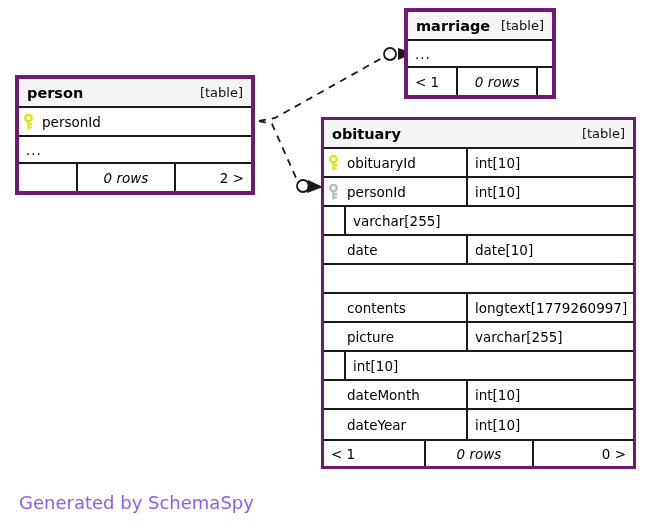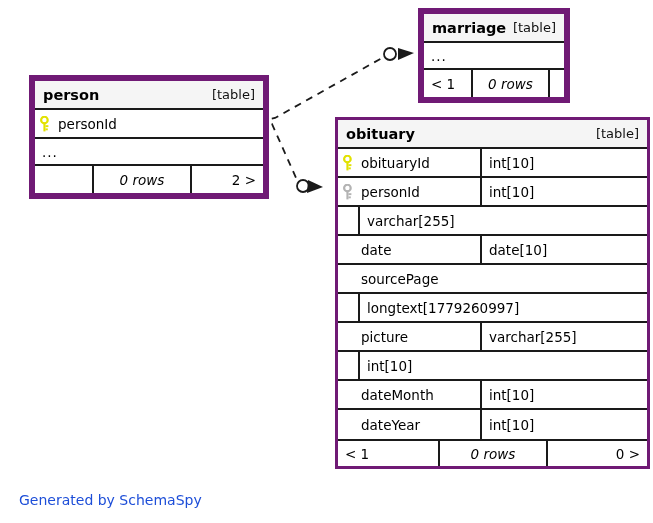--- a/index.html
+++ b/index.html
@@ -27,22 +27,21 @@
     left: 0; top: 0;
     width: 653px;
     height: 523px;
     pointer-events: none;
   }
   
   .table-box {
     position: absolute;
     background: #4d7c0f;
     box-sizing: border-box;
-    border: 6px solid #701a75;
-    margin-left: 14px;
+    border: 4px solid #701a75;
   }
   .table-box.thick {
     border-width: 3px;
   }
   .tbl-header {
     display: flex;
     align-items: center;
     justify-content: space-between;
     background: #f5f5f5;
     border-bottom: 2px solid #1a1a1a;
@@ -126,22 +125,22 @@
   .foot-right { justify-content: flex-end; }
 
   
   .key-icon { display:block; }
 
   
   #caption {
     position: absolute;
     left: 19px;
     top: 492px;
-    font-size: 14px;
-    color: #1d4ed8;
+    font-size: 18px;
+    color: #8b5cf6;
   }
 </style>
 </head>
 <body>
 
 <div id="canvas">
 
   <svg id="edges" viewBox="0 0 653 523" width="653" height="523">
 
     <g>
@@ -232,24 +231,24 @@
           <div class="key-slot"></div>
           <div class="col-type">varchar[255]</div>
         </div>
         <div class="col-row">
           <div class="key-slot"></div>
           <div class="col-name" style="width: 122px; padding-left: 3px;">date</div>
           <div class="col-type">date[10]</div>
         </div>
         <div class="col-row">
           <div class="key-slot"></div>
-          <div class="col-name" style="width: 122px; padding-left: 3px;">sourcePage</div>
-        </div>
-        <div class="col-row">
-          <div class="key-slot"></div>
+        </div>
+        <div class="col-row">
+          <div class="key-slot"></div>
+          <div class="col-name" style="width: 122px; padding-left: 3px;">contents</div>
           <div class="col-type">longtext[1779260997]</div>
         </div>
         <div class="col-row">
           <div class="key-slot"></div>
           <div class="col-name" style="width: 122px; padding-left: 3px;">picture</div>
           <div class="col-type">varchar[255]</div>
         </div>
         <div class="col-row">
           <div class="key-slot"></div>
           <div class="col-type">int[10]</div>

